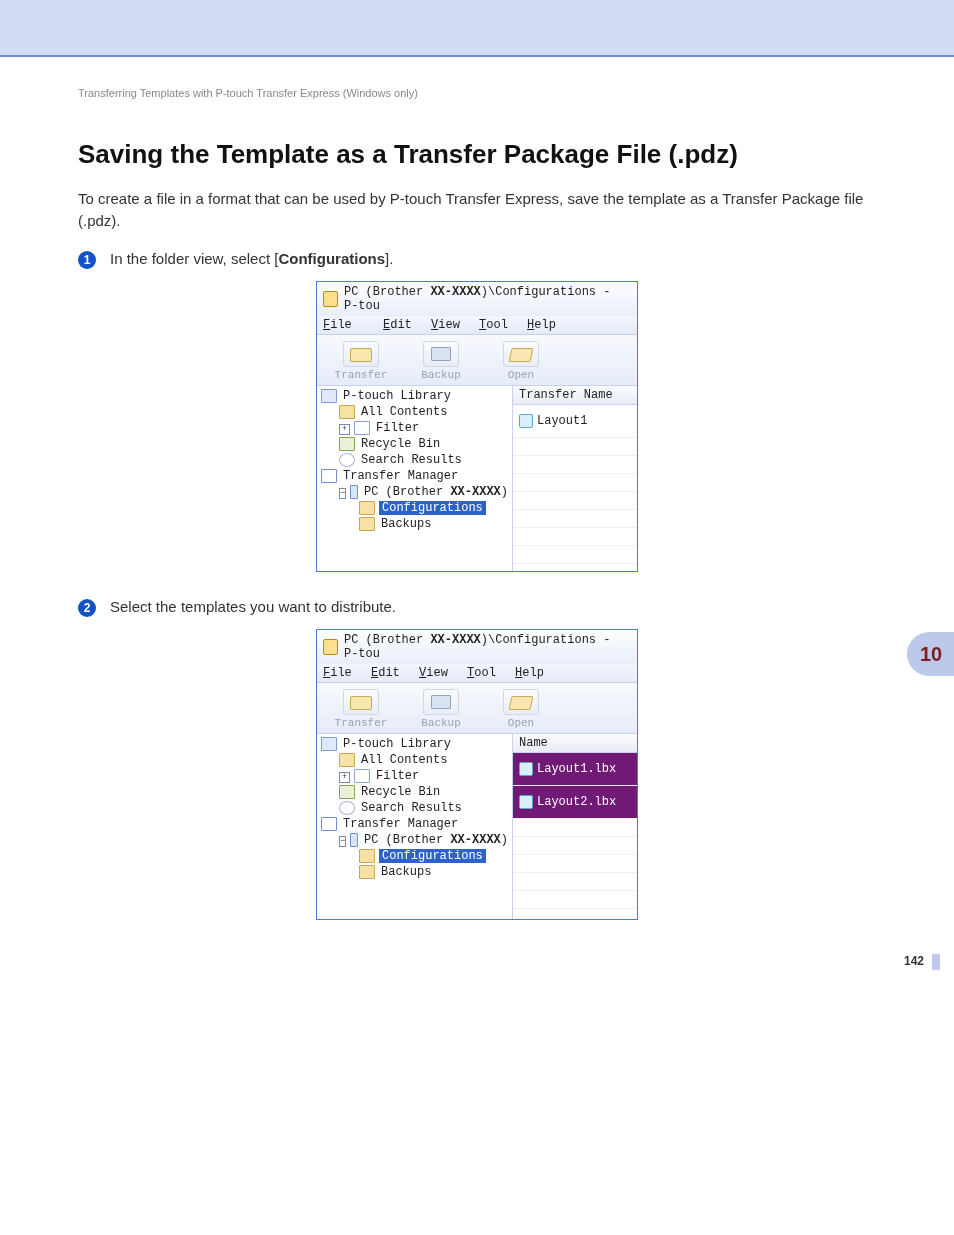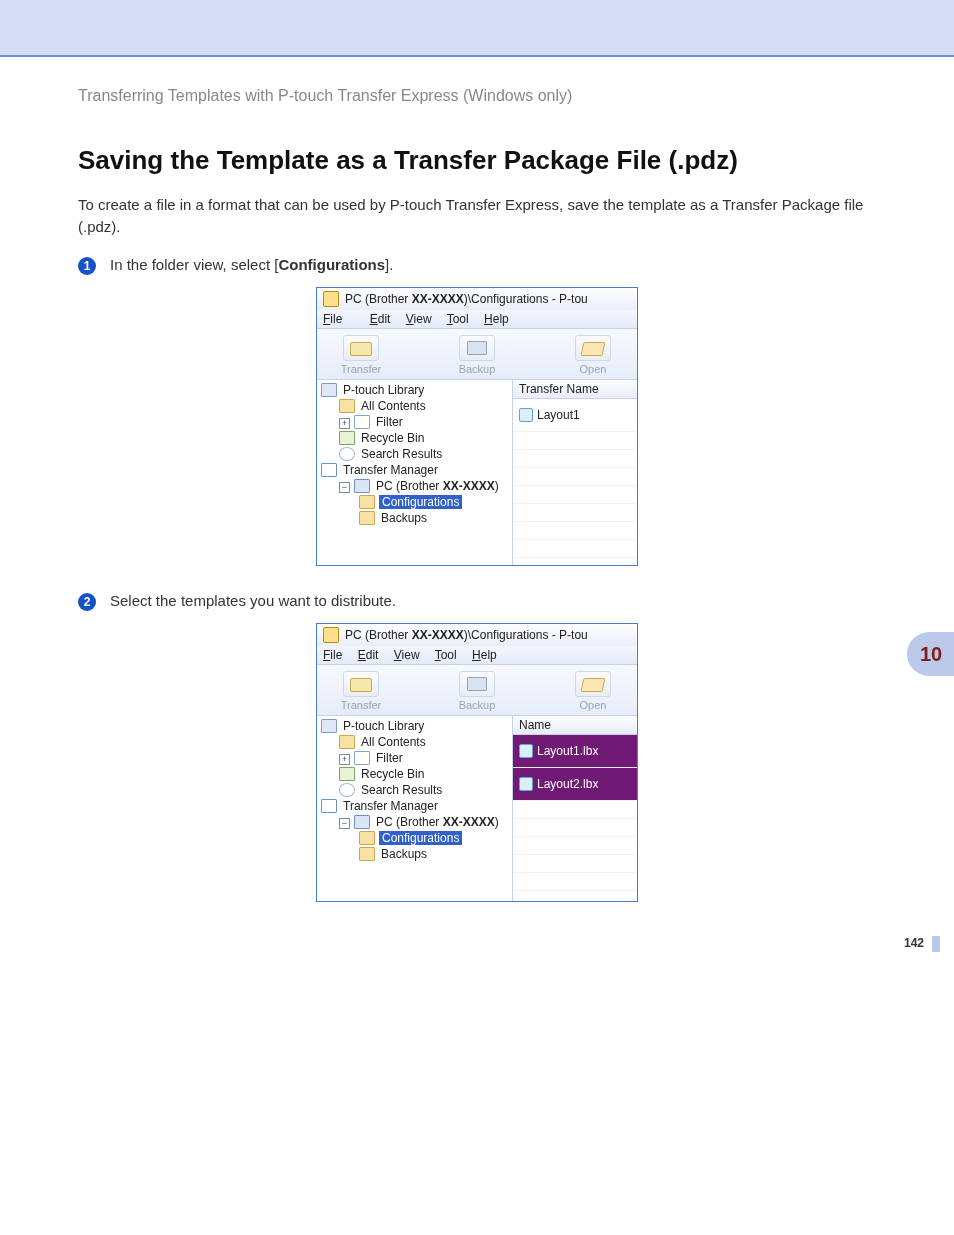--- a/index.html
+++ b/index.html
@@ -13,21 +13,21 @@
   .top-band {
     height: 55px;
     background: #d4dcf5;
     border-bottom: 2px solid #6a8fd8;
   }
   .page {
     padding: 30px 78px 30px 78px;
     position: relative;
   }
   .chapter-path {
-    font-size: 16px;
+    font-size: 11px;
     color: #888;
     margin-bottom: 40px;
   }
   h1.section-title {
     font-size: 26px;
     font-weight: bold;
     color: #111;
     margin: 0 0 18px 0;
   }
   .intro {
@@ -56,21 +56,21 @@
     flex: 0 0 18px;
     margin-top: 1px;
   }
   .step-text b { font-weight: bold; }
 
   
   .win-wrap {
     margin: 7px auto 26px auto;
     width: 320px;
     border: 1px solid #4c7bd6;
-    font-family: Liberation Sans, sans-serif;
+    font-family: Liberation Mono, monospace;
     font-size: 12px;
     color: #222;
   }
   .win-title {
     background: linear-gradient(#fdfefe, #e9eef9);
     padding: 3px 6px 3px 6px;
     display: flex;
     align-items: center;
     gap: 6px;
   }
@@ -82,21 +82,21 @@
   .win-menu {
     background: linear-gradient(#f3f6fd, #e4eaf8);
     padding: 2px 6px;
     border-bottom: 1px solid #c7d2ea;
   }
   .win-menu span { margin-right: 12px; }
   .win-menu span u { text-decoration: underline; }
 
   .win-toolbar {
     display: flex;
-    justify-content: space-between;
+    justify-content: flex-start;
     padding: 6px 4px 4px 4px;
     background: linear-gradient(#f7f9fd, #e6ecf8);
     border-bottom: 1px solid #c7d2ea;
   }
   .tb-btn {
     text-align: center;
     color: #9aa3b4;
     font-size: 11px;
     width: 80px;
   }

